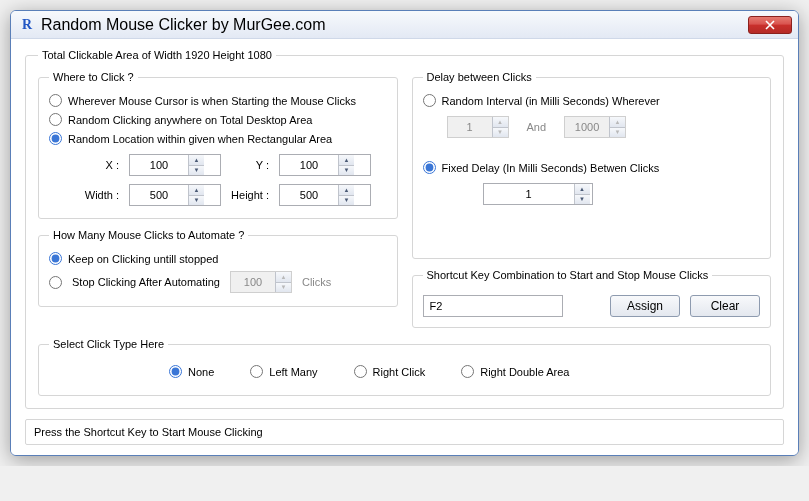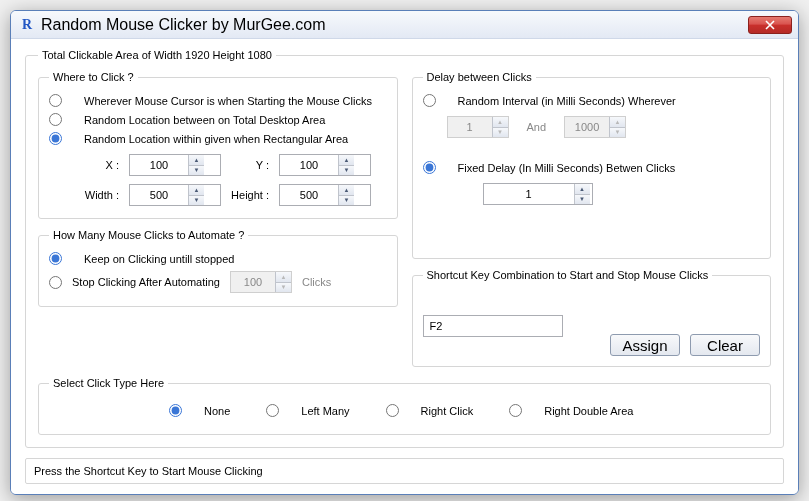--- a/index.html
+++ b/index.html
@@ -72,21 +72,21 @@
   .outer-fs { padding: 10px 12px 12px 12px; }
   .row2 {
     display: flex;
     gap: 14px;
     margin-bottom: 10px;
   }
   .col { flex: 1; display: flex; flex-direction: column; gap: 10px; }
   .radio-line {
     display: flex;
     align-items: center;
-    gap: 22px;
+    gap: 6px;
     padding: 3px 0;
   }
   input[type=radio] { width: 13px; height: 13px; accent-color: #3a76d6; }
   label { cursor: default; }
   .xy-grid {
     display: grid;
     grid-template-columns: 56px 92px 58px 92px;
     row-gap: 8px;
     align-items: center;
     padding: 6px 0 2px 24px;
@@ -138,24 +138,23 @@
   .fixed-row {
     padding: 6px 0 0 60px;
   }
   .btn {
     height: 22px;
     min-width: 70px;
     border: 1px solid #8e9baf;
     border-radius: 3px;
     background: linear-gradient(to bottom, #f8f9fb, #e4e8ef);
     font-family: inherit;
-    font-size: 15px;
+    font-size: 12px;
     cursor: pointer;
     padding: 0 10px;
-    margin-top: 39px;
   }
   .text-input {
     border: 1px solid #abadb3;
     height: 22px;
     padding: 0 6px;
     font-family: inherit;
     font-size: 11px;
     width: 140px;
     outline: none;
   }
@@ -217,21 +216,21 @@
 
           <fieldset>
             <legend>Where to Click ?</legend>
 
             <div class="radio-line">
               <input type="radio" name="where" style="">
               <label>Wherever Mouse Cursor is when Starting the Mouse Clicks</label>
             </div>
             <div class="radio-line">
               <input type="radio" name="where" style="">
-              <label>Random Location between on Total Desktop Area</label>
+              <label>Random Clicking anywhere on Total Desktop Area</label>
             </div>
             <div class="radio-line">
               <input type="radio" name="where" checked="" style="">
               <label>Random Location within given when Rectangular Area</label>
             </div>
 
             <div class="xy-grid">
               <div class="lab">X :</div>
               <div class="spin">
                 <input value="100" style="">

